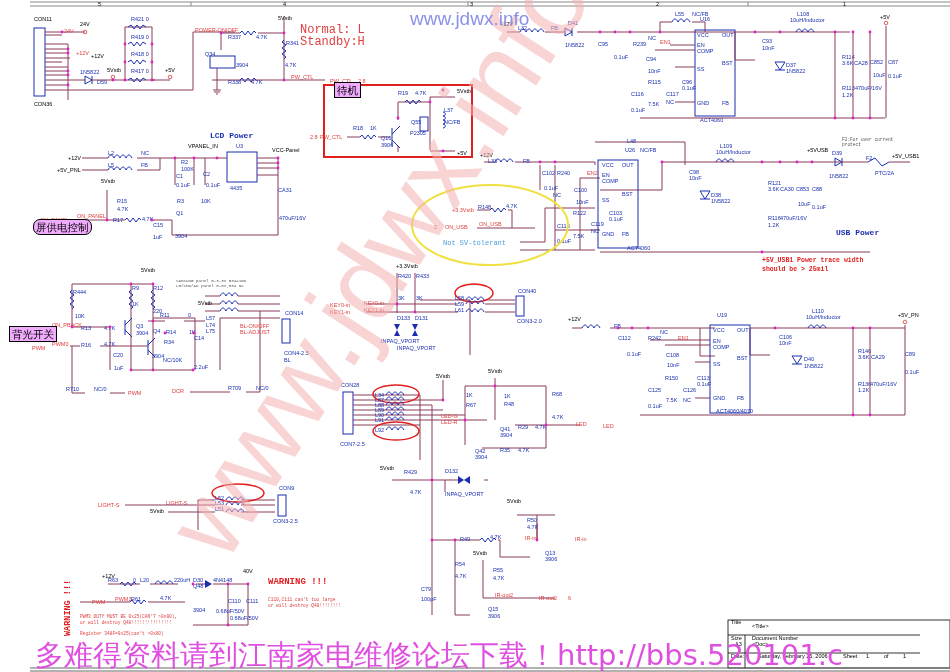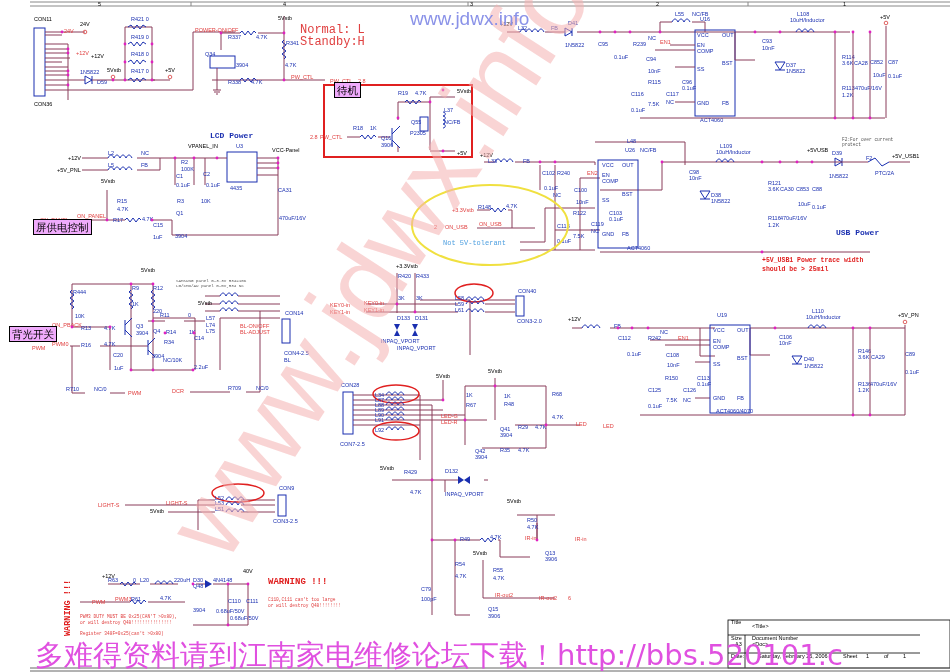--- a/index.html
+++ b/index.html
@@ -668,16 +668,16 @@
   </g>
   <line x1="30" y1="668" x2="950" y2="668" stroke="#666"></line>
   <line x1="30" y1="671" x2="950" y2="671" stroke="#666"></line>
 
   <text x="0" y="0" transform="translate(225,565) rotate(-57)" font-family="Liberation Sans, sans-serif" font-size="108" fill="#f4b0b0" fill-opacity="0.55">www.jdwx.info</text>
 </svg>
 
 <div class="wm" style="left:410px;top:8px;font-size:19px;color:#8a92e8;">www.jdwx.info</div>
 
 <div class="cjkbox" style="left:334px;top:62px;">待机</div>
-<div class="cjkbox" style="left:33px;top:199px;">屏供电控制</div>
+<div class="cjkbox" style="left:33px;top:199px;border-radius:7px;">屏供电控制</div>
 <div class="cjkbox" style="left:9px;top:306px;">背光开关</div>
 
 <div class="wm" style="left:35px;top:636px;font-size:29px;color:#e050e0;white-space:nowrap;font-family:'DejaVu Sans',sans-serif;letter-spacing:0px;">多难得资料请到江南家电维修论坛下载！http://bbs.520101.c</div>
 
 </body></html>

